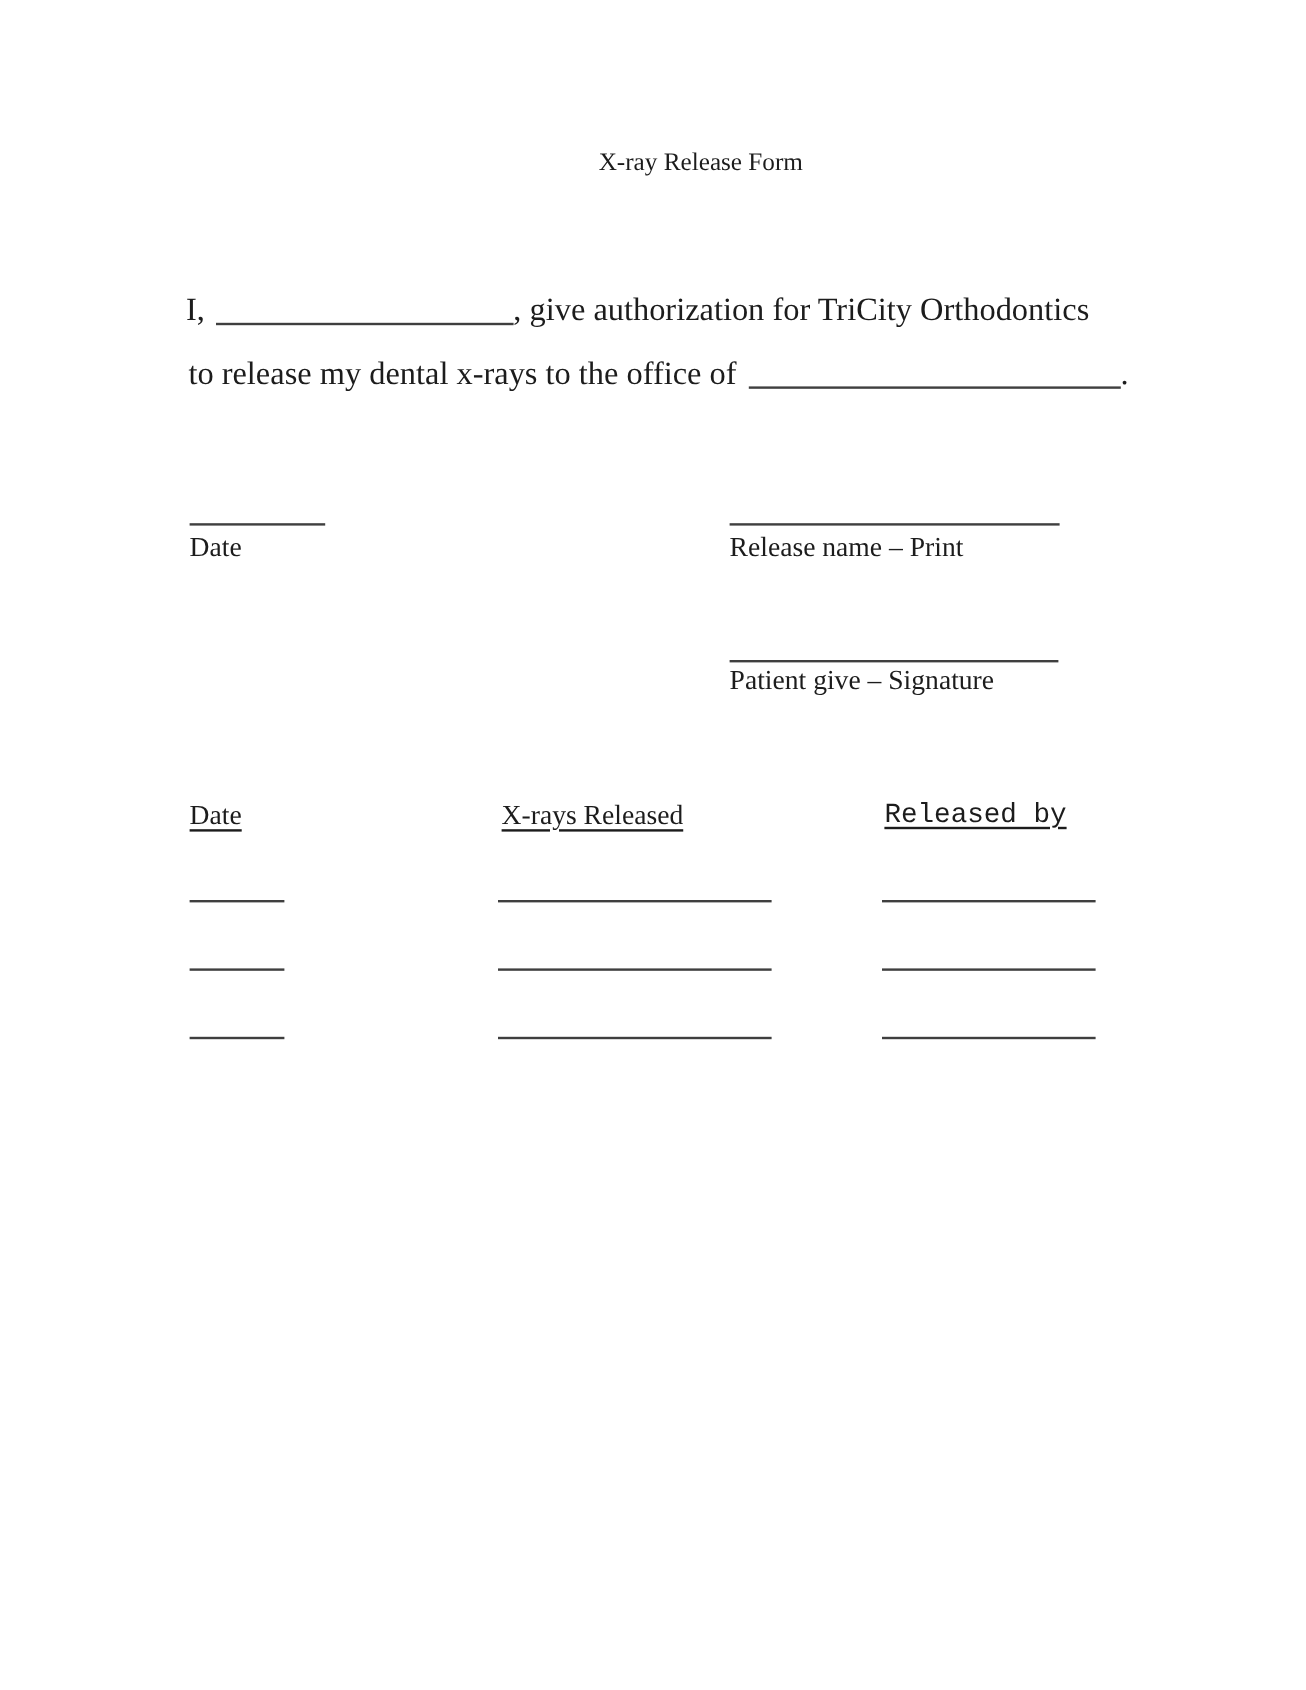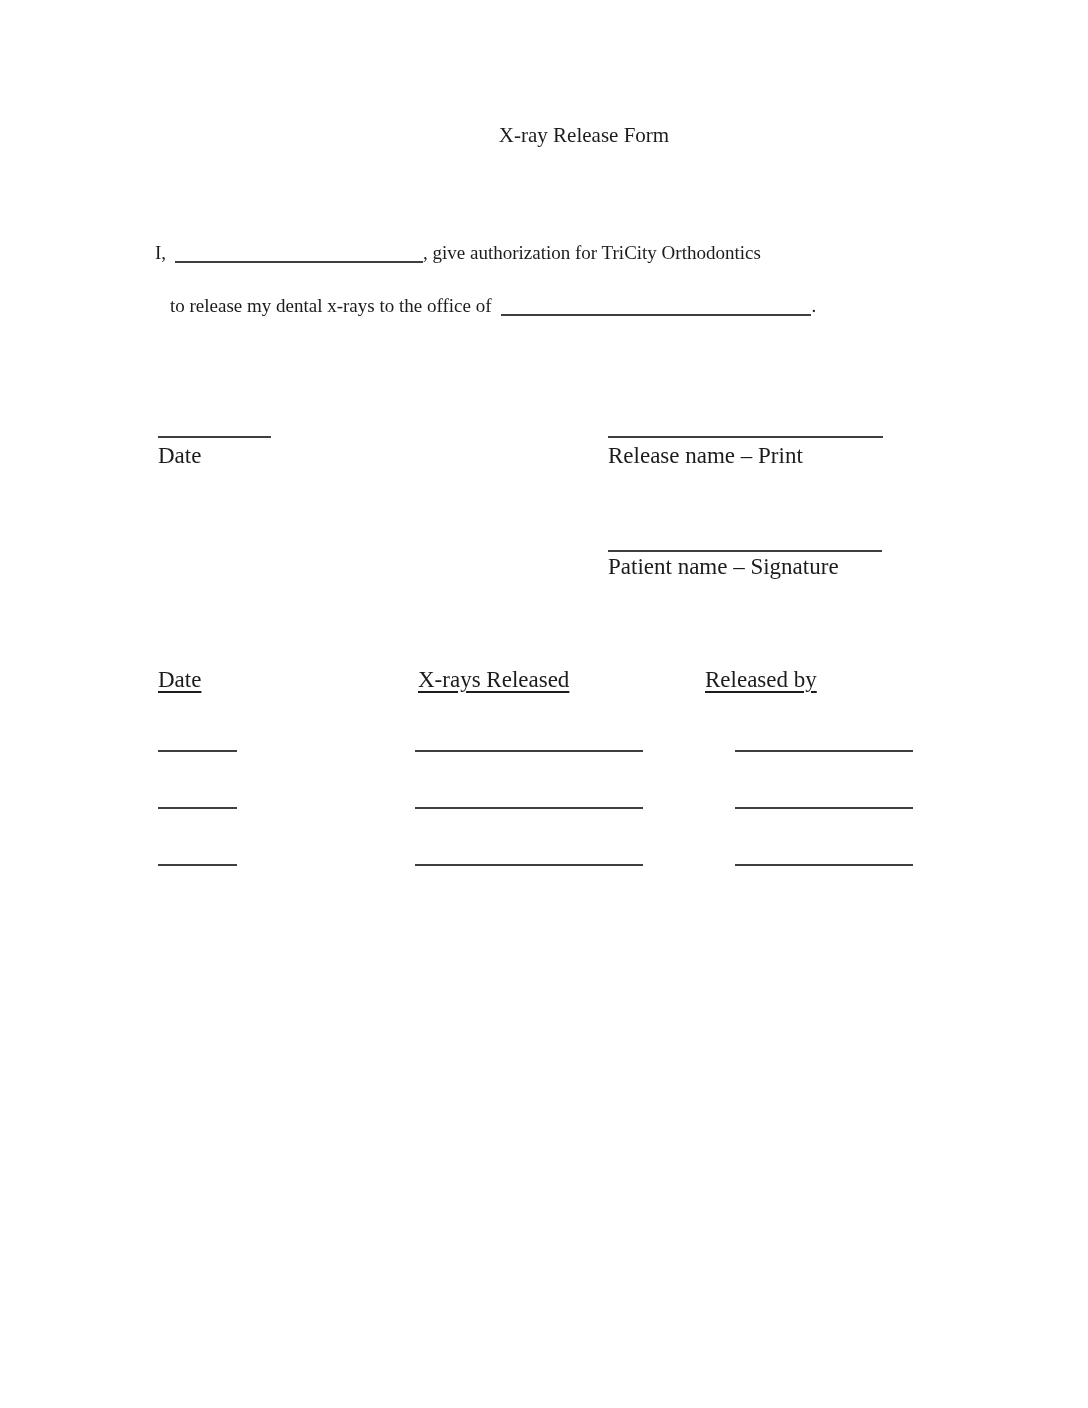--- a/index.html
+++ b/index.html
@@ -21,26 +21,26 @@
     top: 123px;
     left: 0;
     width: 100%;
     text-align: center;
     font-size: 21px;
     line-height: 1.2;
     margin-left: 40px;
   }
   .para {
     position: absolute;
-    font-size: 19px;
+    font-size: 27px;
     line-height: 1.2;
     white-space: nowrap;
   }
   .para-line1 { left: 155px; top: 242px; }
-  .para-line2 { left: 170px; top: 295px; }
+  .para-line2 { left: 157px; top: 295px; }
   
   .blank {
     display: inline-block;
     height: 0;
     border-bottom: 2px solid #3f3f3f;
     vertical-align: -4px;
   }
   .blank1 { width: 248px; margin-left: 9px; }
   .blank2 { width: 310px; margin-left: 10px; }
   
@@ -68,21 +68,21 @@
     top: 666px;
     font-size: 23px;
     line-height: 1.2;
     text-decoration: underline;
     text-decoration-thickness: 2px;
     text-underline-offset: 4px;
     white-space: nowrap;
   }
   .th-date     { left: 158px; }
   .th-xrays    { left: 418px; text-decoration: underline; }
-  .th-released { left: 705px; }
+  .th-released { left: 737px; font-family: Liberation Mono, monospace; }
   
   .row-line { position: absolute; height: 2px; background: #3f3f3f; }
   .r1 { top: 750px; }
   .r2 { top: 807px; }
   .r3 { top: 864px; }
   .c1 { left: 158px; width: 79px; }
   .c2 { left: 415px; width: 228px; }
   .c3 { left: 735px; width: 178px; }
 </style>
 </head>
@@ -96,21 +96,21 @@
 
   <div class="para para-line2"><span>to release my dental x-rays to the office of</span><span class="blank blank2"></span><span>.</span></div>
 
   <div class="rule rule-date-top"></div>
   <div class="lbl lbl-date">Date</div>
 
   <div class="rule rule-print"></div>
   <div class="lbl lbl-print">Release name – Print</div>
 
   <div class="rule rule-sig"></div>
-  <div class="lbl lbl-sig">Patient name – Signature</div>
+  <div class="lbl lbl-sig">Patient give – Signature</div>
 
   <div class="th th-date">Date</div>
   <div class="th th-xrays">X-rays Released</div>
   <div class="th th-released">Released by</div>
 
   <div class="row-line r1 c1"></div>
   <div class="row-line r1 c2"></div>
   <div class="row-line r1 c3"></div>
 
   <div class="row-line r2 c1"></div>

